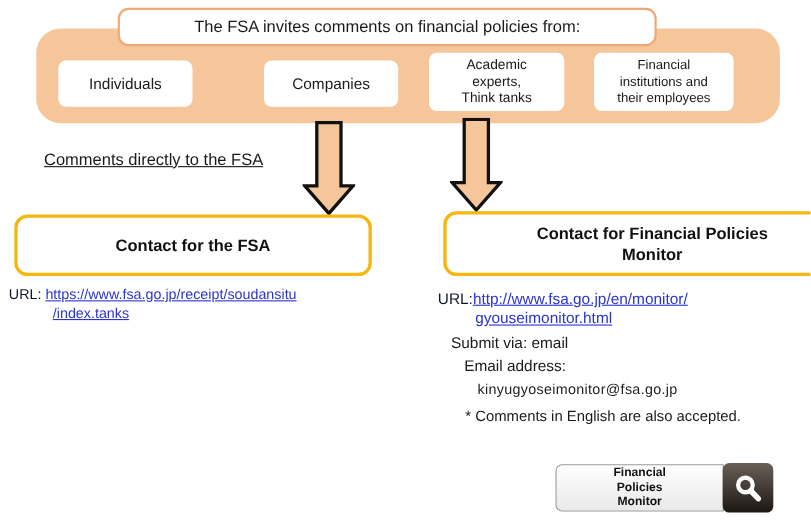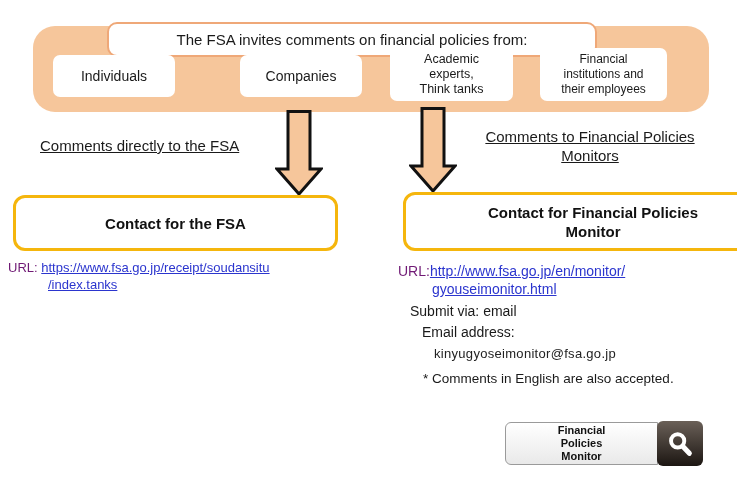--- a/index.html
+++ b/index.html
@@ -4,21 +4,21 @@
 <style>
   * { margin:0; padding:0; box-sizing:border-box; }
   html,body { background:#fff; }
   body { font-family:"Liberation Sans", sans-serif; color:#1a1a1a; }
   #canvas { position:relative; width:737px; height:481px; background:#fff; overflow:hidden; }
   .preline { white-space:pre-line; }
 
   
   .banner { position:absolute; left:33px; top:26px; width:676px; height:86px;
             background:#F6C69B; border-radius:22px; }
-  .banner-title { position:absolute; left:107px; top:22px; width:490px; height:35px;
+  .banner-title { position:absolute; left:107px; top:7px; width:490px; height:35px;
                   background:#fff; border:2px solid #EFA878; border-radius:10px;
                   display:flex; align-items:center; justify-content:center;
                   font-size:15px; color:#1a1a1a; z-index:2; }
   .gbox { position:absolute; background:#fff; border-radius:7px; z-index:2;
           display:flex; align-items:center; justify-content:center; text-align:center; color:#1a1a1a; }
   .b1 { left:53px;  top:55px; width:122px; height:42px; font-size:14px; }
   .b2 { left:240px; top:55px; width:122px; height:42px; font-size:14px; }
   .b3 { left:390px; top:48px; width:123px; height:53px; font-size:12.5px; line-height:15px; }
   .b4 { left:540px; top:48px; width:127px; height:53px; font-size:12px;   line-height:15px; }
 
@@ -33,21 +33,21 @@
   .lead-right { left:450px; top:127px; width:280px; text-align:center; line-height:19px; }
 
   
   .contact { position:absolute; background:#fff; border:3px solid #F5B60D; border-radius:12px;
              display:flex; align-items:center; justify-content:center; text-align:center;
              font-weight:bold; font-size:15px; line-height:19px; color:#111; }
   .contact-left  { left:13px;  top:195px; width:325px; height:56px; }
   .contact-right { left:403px; top:192px; width:380px; height:59px; }
 
   
-  .url-label { color:#701a75; }
+  .url-label { color:#0f172a; }
   a.link { color:#2B35CE; text-decoration:underline; cursor:pointer; }
   .url-left { position:absolute; left:8px; top:259px; font-size:13px; line-height:17px; }
   .url-left .l2 { margin-left:40px; }
   .url-right { position:absolute; left:398px; top:262px; font-size:14px; line-height:18px; }
   .url-right .l2 { margin-left:34px; }
 
   .submit-via { position:absolute; left:410px; top:303px; font-size:14px; }
   .email-label { position:absolute; left:422px; top:324px; font-size:14px; }
   .email-addr { position:absolute; left:434px; top:346px; font-size:13px; letter-spacing:0.3px; color:#222; }
   .note { position:absolute; left:423px; top:371px; font-size:13.5px; }
@@ -89,22 +89,20 @@
   </div>
 
   <svg class="arrow arrow-left" viewBox="0 0 48 86">
     <polygon points="13,1.5 35,1.5 35,59 46,59 24,84 2,59 13,59" fill="#F6C69B" stroke="#111111" stroke-width="3" stroke-linejoin="miter"></polygon>
   </svg>
   <svg class="arrow arrow-right" viewBox="0 0 48 86">
     <polygon points="13,1.5 35,1.5 35,59 46,59 24,84 2,59 13,59" fill="#F6C69B" stroke="#111111" stroke-width="3" stroke-linejoin="miter"></polygon>
   </svg>
 
   <div class="lead lead-left">Comments directly to the FSA</div>
-  <div class="lead lead-right preline">Comments to Financial Policies
-Monitors</div>
 
   <div class="contact contact-left">
     <span class="preline">Contact for the FSA</span>
   </div>
   <div class="contact contact-right">
     <span class="preline">Contact for Financial Policies
 Monitor</span>
   </div>
 
   <div class="url-left">

